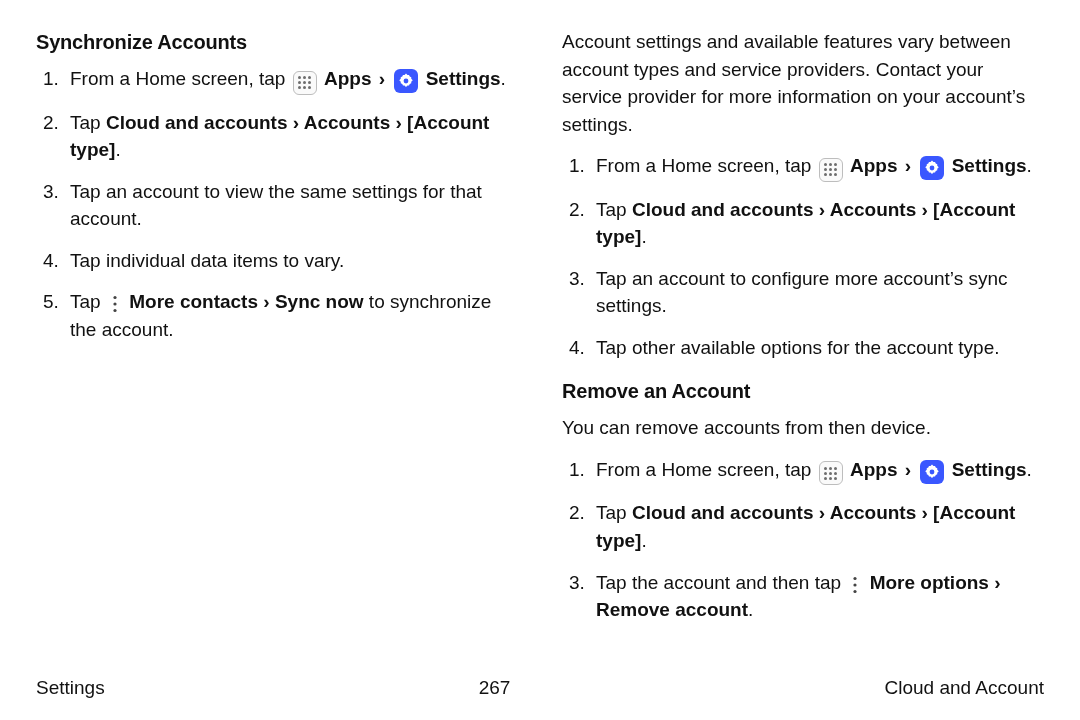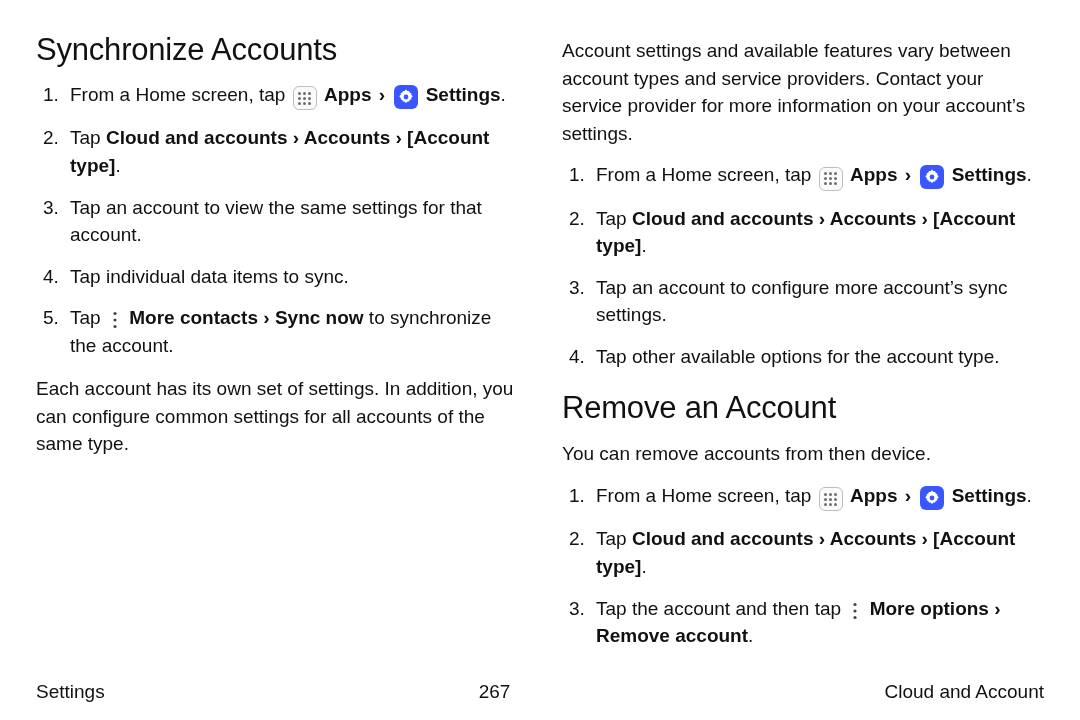--- a/index.html
+++ b/index.html
@@ -16,28 +16,28 @@
   }
   .columns {
     display: flex;
     gap: 44px;
     flex: 1 1 auto;
   }
   .col {
     width: 490px;
   }
   h2 {
-    font-size: 31px;
-    font-weight: 400;
+    font-size: 20px;
+    font-weight: 700;
     letter-spacing: -0.2px;
     margin-bottom: 8px;
   }
   .col-right h2:first-child { margin-top: 0; }
   h2.gap-top { margin-top: 10px; }
-  p { margin-bottom: 14px; margin-top: 9px; }
+  p { margin-bottom: 14px; }
   ol {
     list-style: decimal;
     padding-left: 28px;
     margin-bottom: 16px;
   }
   ol li {
     padding-left: 6px;
     margin-bottom: 14px;
   }
   .b { font-weight: 700; }
@@ -115,34 +115,33 @@
               <path class="gear" d="M12 2l2 2h2l1 2 2 1v2l2 2-2 2v2l-2 1-1 2h-2l-2 2-2-2H8l-1-2-2-1v-2L3 11l2-2V7l2-1 1-2h2l2-2z"></path>
               <circle class="hole" cx="12" cy="12" r="3.2"></circle>
             </svg>
           </span>
         <span class="b">Settings</span><span>.</span>
       </li>
       <li>
         <span>Tap </span><span class="b">Cloud and accounts › Accounts › [Account type]</span><span>.</span>
       </li>
       <li>Tap an account to view the same settings for that account.</li>
-      <li>Tap individual data items to sync.</li>
+      <li>Tap individual data items to vary.</li>
       <li>
         <span>Tap </span><span class="icon icon-more" title="More options">
             <svg viewBox="0 0 6 18">
               <circle cx="3" cy="2.5" r="1.6"></circle>
               <circle cx="3" cy="9" r="1.6"></circle>
               <circle cx="3" cy="15.5" r="1.6"></circle>
             </svg>
           </span>
         <span class="b">More contacts › Sync now</span><span> to synchronize the account.</span>
       </li>
     </ol>
 
-    <p>Each account has its own set of settings. In addition, you can configure common settings for all accounts of the same type.</p>
   </div>
 
   <div class="col col-right">
 
     <p>Account settings and available features vary between account types and service providers. Contact your service provider for more information on your account’s settings.</p>
 
     <ol>
       <li>
         <span>From a Home screen, tap </span><span class="icon icon-apps" title="Apps">
             <svg viewBox="0 0 15 15">

